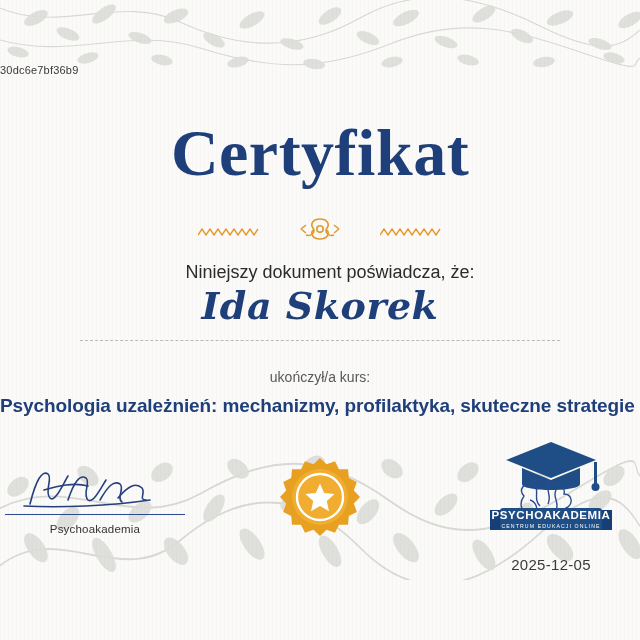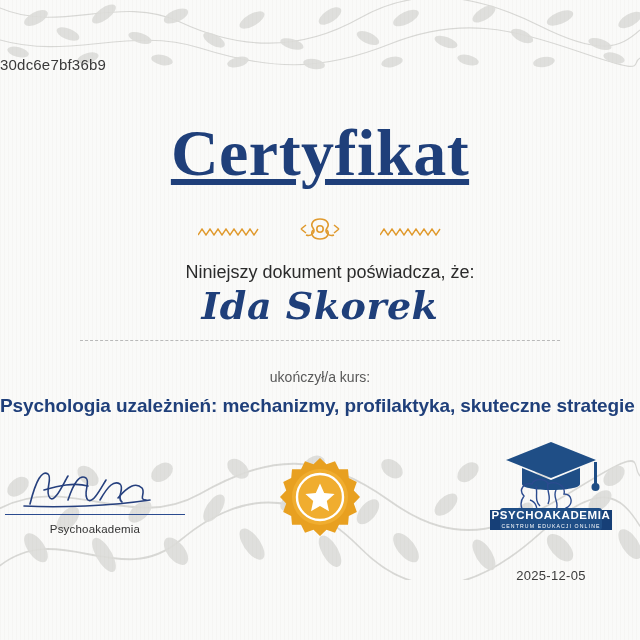--- a/index.html
+++ b/index.html
@@ -25,42 +25,41 @@
     height: 78px;
     opacity: 0.30;
     pointer-events: none;
   }
   .leaf-band.top { top: 0; }
   .leaf-band.bottom { bottom: 0; transform: scaleY(-1); }
   .leaf-band svg { display: block; width: 100%; height: 100%; }
 
   .code-label {
     position: absolute;
-    top: 56px; left: 0;
-    font-size: 15px;
+    top: 64px; left: 0;
+    font-size: 11px;
     color: #3a3a3a;
     letter-spacing: 0.2px;
     white-space: nowrap;
   }
 
   
   .content {
     position: absolute;
     top: 95px; left: 0; right: 0;
     text-align: center;
   }
   .title {
     font-family: "Liberation Serif", "DejaVu Serif", serif;
     font-size: 66px;
     font-weight: 700;
     color: #1f3f7a;
     letter-spacing: 0.5px;
     line-height: 1.1;
     margin-top: 22px;
-    text-decoration: underline;
   }
 
   .divider-orn {
     margin: 26px auto 0;
     width: 300px;
     height: 26px;
     position: relative;
   }
   .divider-orn .zig {
     position: absolute;
@@ -159,22 +158,22 @@
   
   .logo {
     position: absolute;
     right: 16px; top: 0;
     width: 146px;
     text-align: center;
   }
   .logo-mark { width: 146px; height: 108px; }
   .logo-mark svg { display: block; width: 100%; height: 100%; }
   .issue-date {
-    margin-top: 20px;
-    font-size: 13px;
+    margin-top: 8px;
+    font-size: 15px;
     color: #3a3a3a;
     letter-spacing: 0.3px;
   }
 </style>
 </head>
 <body>
 
 <div id="cert">
 
   <div class="leaf-band top">

